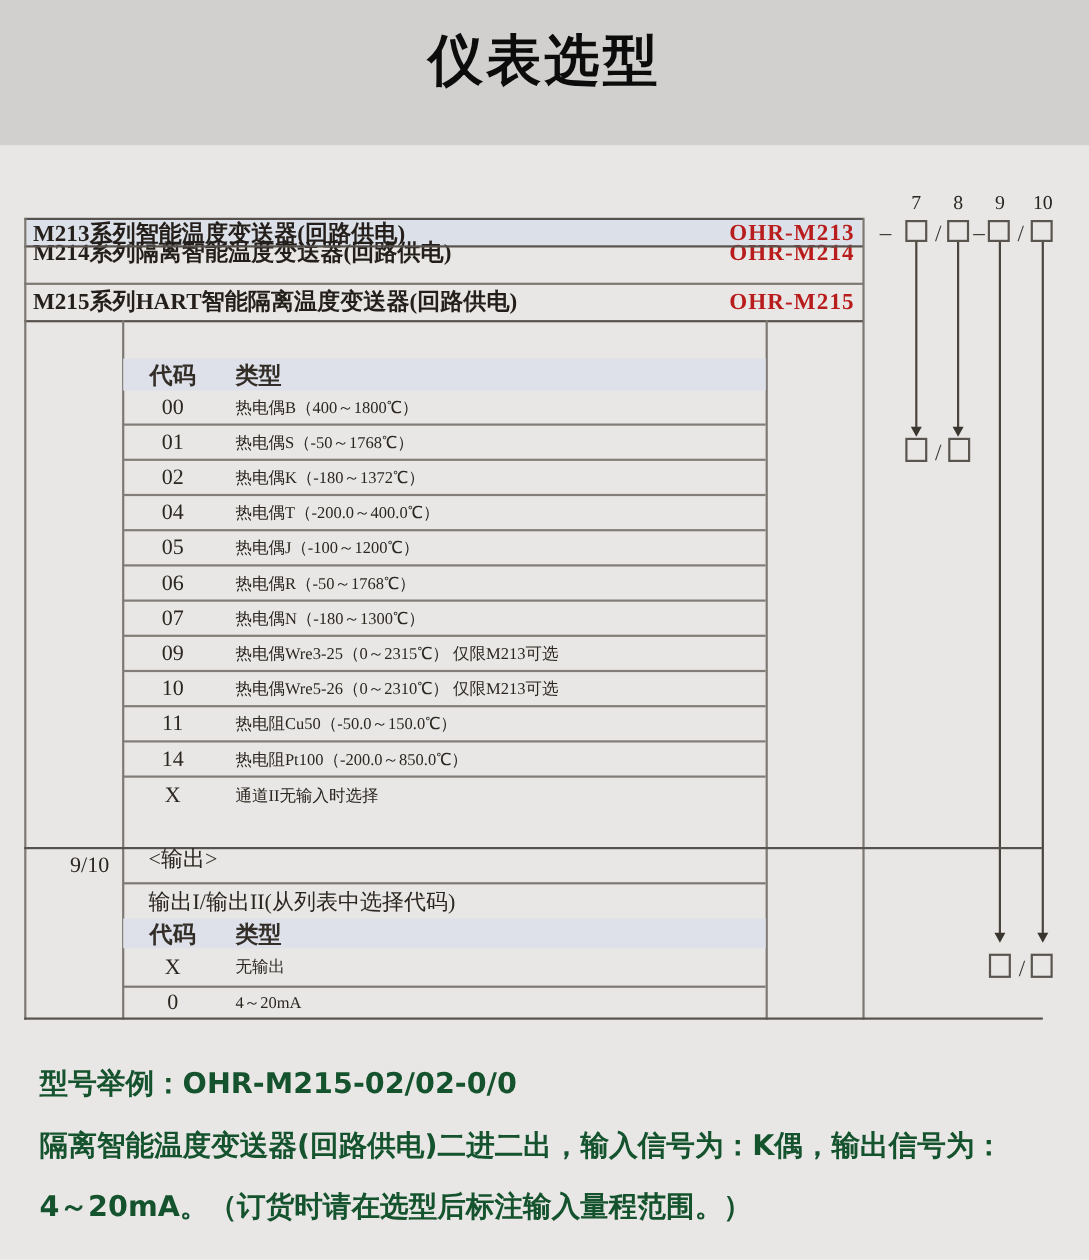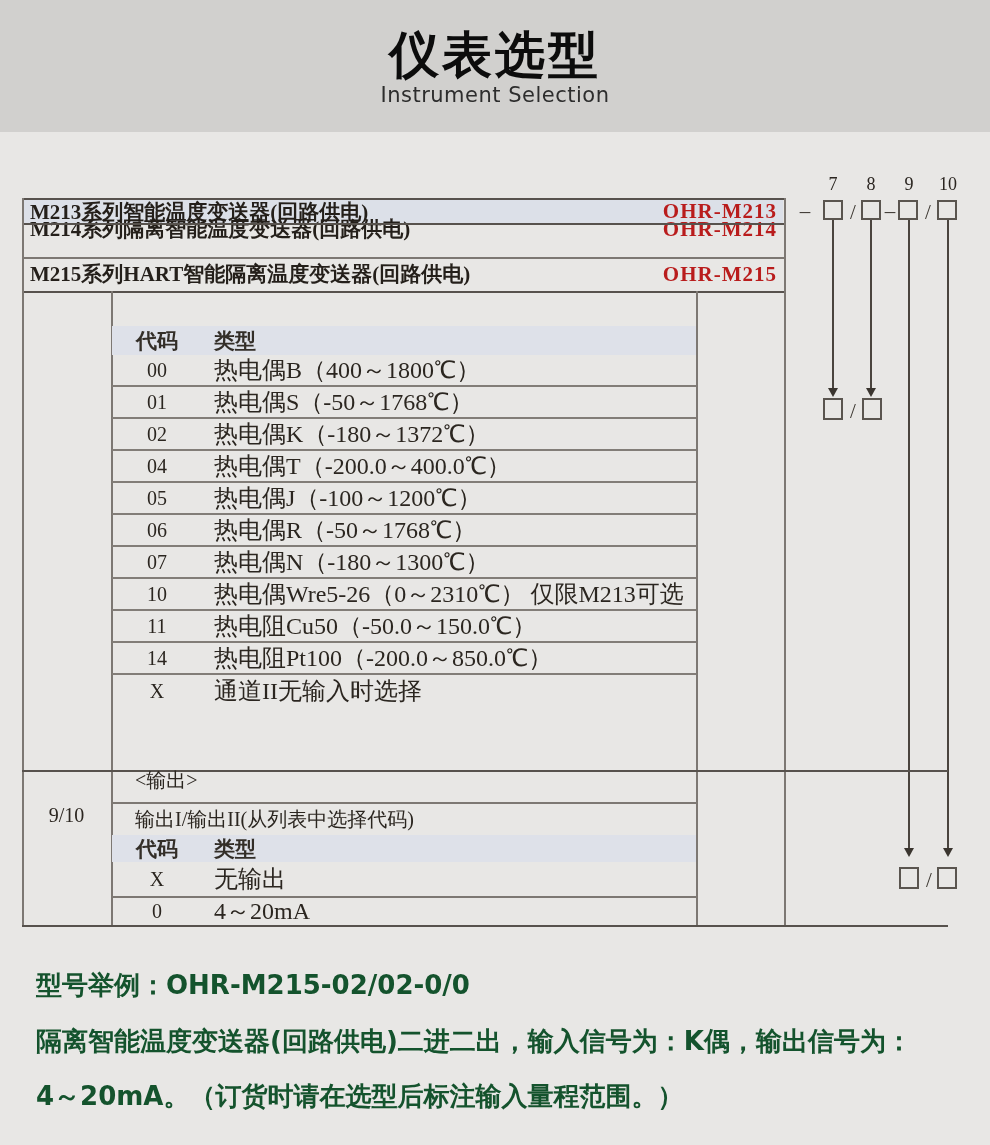--- a/index.html
+++ b/index.html
@@ -17,21 +17,21 @@
   .prod-row{position:absolute;left:24px;width:759px;display:flex;align-items:center;
             justify-content:space-between;padding:0 6px;box-sizing:border-box;text-align:center;}
   .prod-name{font-size:21px;font-weight:600;color:#241f1a;}
   .prod-code{font-size:21px;font-weight:600;color:#b91c1c;letter-spacing:1px;}
   .hl{background:#dce0e8;}
 
   
   .band{position:absolute;background:#dee1e9;}
   .t-flex{display:flex;align-items:center;}
   .t-code{width:90px;text-align:center;font-size:20px;}
-  .t-type{flex:1;padding-left:12px;font-size:24px;}
+  .t-type{flex:1;padding-left:12px;font-size:15px;}
   .t-head{font-weight:bold;font-size:21px;color:#332e28;}
   .t-rows{position:absolute;left:112px;top:355px;width:584px;height:416px;}
   .t-rows .t-row{height:32px;display:flex;align-items:center;box-sizing:border-box;}
   .t-rows .t-row:not(:last-child){border-bottom:2px solid #827d78;}
   .out-cell{position:absolute;left:112px;width:584px;display:flex;align-items:center;
             padding-left:23px;box-sizing:border-box;font-size:20px;}
   .pos-label{position:absolute;left:22px;width:89px;text-align:center;font-size:20px;}
 
   
   .pos-num{position:absolute;width:26px;text-align:center;font-size:18px;color:#2a2520;}
@@ -45,21 +45,20 @@
   .ex-line{position:absolute;left:36px;width:930px;font-family:"DejaVu Sans",sans-serif;
            font-weight:bold;font-size:26px;color:#14532d;}
 </style>
 </head>
 <body>
 
 <div class="screen">
 
   <div class="banner">
     <div class="title">仪表选型</div>
-    <div class="subtitle">Instrument Selection</div>
   </div>
 
   <div class="pos-num" style="left:820px;top:174px;">7</div>
   <div class="pos-num" style="left:858px;top:174px;">8</div>
   <div class="pos-num" style="left:896px;top:174px;">9</div>
   <div class="pos-num" style="left:935px;top:174px;">10</div>
 
   <div class="sep" style="left:797px;top:199px;">–</div>
   <div class="sel-box" style="left:823px;top:200px;"></div>
   <div class="sep" style="left:845px;top:200px;">/</div>
@@ -140,38 +139,42 @@
       </div>
     <div class="t-row">
         <span class="t-code">06</span>
         <span class="t-type">热电偶R（-50～1768℃）</span>
       </div>
     <div class="t-row">
         <span class="t-code">07</span>
         <span class="t-type">热电偶N（-180～1300℃）</span>
       </div>
     <div class="t-row">
+        <span class="t-code">09</span>
+        <span class="t-type">热电偶Wre3-25（0～2315℃） 仅限M213可选</span>
+      </div>
+    <div class="t-row">
         <span class="t-code">10</span>
         <span class="t-type">热电偶Wre5-26（0～2310℃） 仅限M213可选</span>
       </div>
     <div class="t-row">
         <span class="t-code">11</span>
         <span class="t-type">热电阻Cu50（-50.0～150.0℃）</span>
       </div>
     <div class="t-row">
         <span class="t-code">14</span>
         <span class="t-type">热电阻Pt100（-200.0～850.0℃）</span>
       </div>
     <div class="t-row">
         <span class="t-code">X</span>
         <span class="t-type">通道II无输入时选择</span>
       </div>
   </div>
 
-  <div class="pos-label" style="top:804px;">9/10</div>
+  <div class="pos-label" style="top:776px;margin-left:15px;">9/10</div>
   <div class="out-cell" style="top:771px;height:19px;">&lt;输出&gt;</div>
   <div class="out-cell" style="top:804px;height:31px;">输出I/输出II(从列表中选择代码)</div>
   <div class="band t-flex" style="left:112px;top:835px;width:584px;height:27px;">
     <span class="t-code t-head">代码</span>
     <span class="t-type t-head">类型</span>
   </div>
   <div class="t-flex" style="position:absolute;left:112px;top:862px;width:584px;height:34px;">
     <span class="t-code">X</span>
     <span class="t-type">无输出</span>
   </div>

